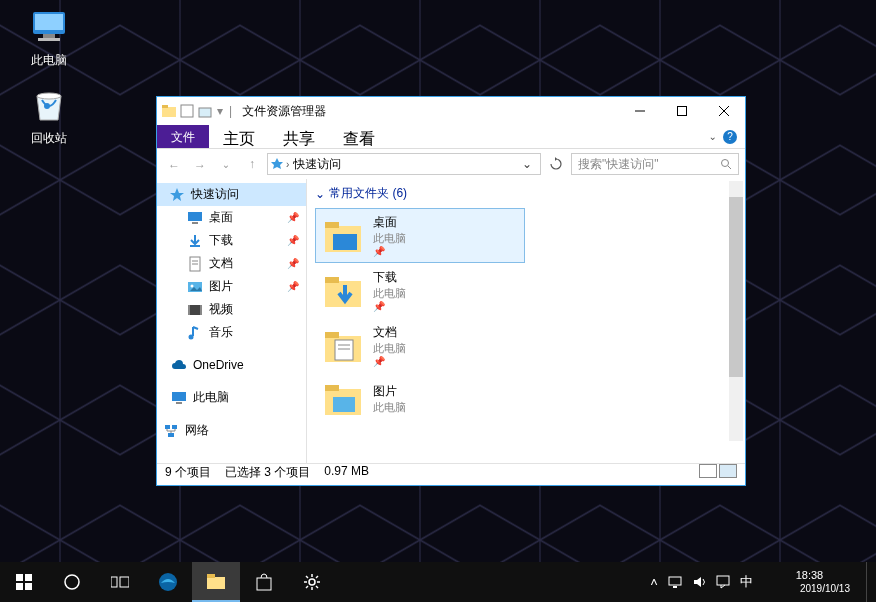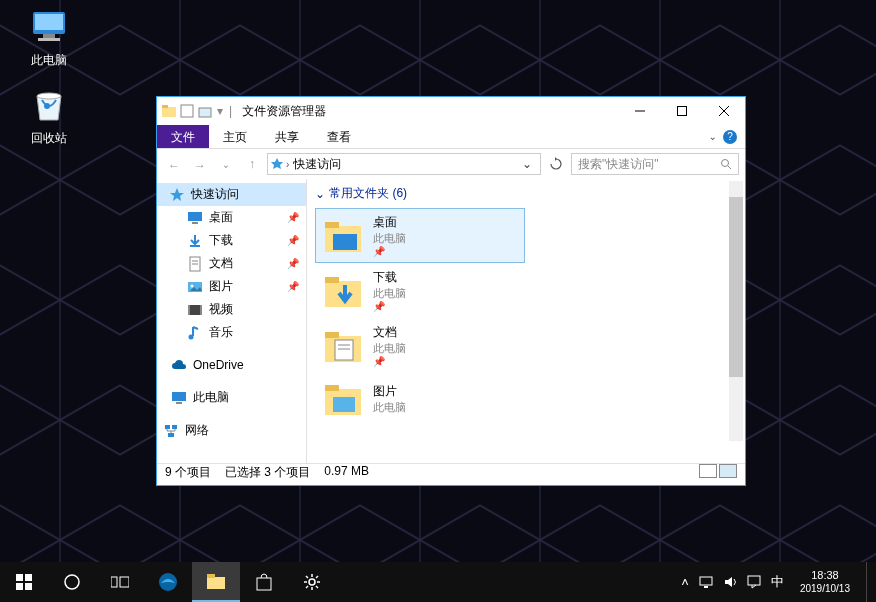--- a/index.html
+++ b/index.html
@@ -24,21 +24,21 @@
 .win { position: absolute; left: 156px; top: 96px; width: 590px; height: 390px; background: #fff; border: 1px solid #3ba2e8; display: flex; flex-direction: column; }
 .titlebar { height: 28px; display: flex; align-items: center; }
 .title-icons { display: flex; align-items: center; gap: 2px; padding: 0 4px; }
 .title-sep { color: #888; margin: 0 2px; }
 .title-text { flex: 1; font-size: 12px; padding-left: 4px; }
 .win-ctrl { display: flex; }
 .win-ctrl div { width: 42px; height: 26px; display: flex; align-items: center; justify-content: center; cursor: pointer; }
 
 .ribbon { height: 24px; background: #fff; display: flex; align-items: stretch; border-bottom: 1px solid #ddd; }
 .ribbon-file { background: #4c1d95; color: #fff; padding: 4px 14px; font-size: 12px; cursor: pointer; }
-.ribbon-tab { padding: 4px 14px; font-size: 12px; cursor: pointer; }
+.ribbon-tab { padding: 4px 14px; font-size: 16px; cursor: pointer; }
 .ribbon-spacer { flex: 1; }
 .ribbon-help { display: flex; align-items: center; padding: 0 8px; gap: 6px; }
 .help-circle { width: 14px; height: 14px; border-radius: 50%; background: #1979ca; color: #fff; font-size: 10px; display: flex; align-items: center; justify-content: center; }
 
 .addr { height: 30px; display: flex; align-items: center; gap: 4px; padding: 2px 6px; }
 .nav-arrow { width: 22px; height: 22px; display: flex; align-items: center; justify-content: center; color: #999; }
 .addr-box { flex: 1; border: 1px solid #ccc; height: 22px; display: flex; align-items: center; padding: 0 2px; gap: 2px; }
 .addr-box .sep { font-size: 10px; color: #555; }
 .addr-box .txt { font-size: 12px; padding: 0 2px; }
 .addr-collapse { margin-left: auto; padding: 0 6px; color: #444; }
@@ -71,21 +71,21 @@
 .status .layout { margin-left: auto; display: flex; gap: 2px; }
 .status .layout div { width: 18px; height: 14px; border: 1px solid #888; }
 
 .taskbar { position: absolute; bottom: 0; left: 0; width: 876px; height: 40px; background: #101010; display: flex; align-items: center; }
 .tb-item { width: 48px; height: 40px; display: flex; align-items: center; justify-content: center; color: #fff; cursor: pointer; }
 .tb-item.active { background: #3a3a3a; border-bottom: 2px solid #76b9ed; }
 .tb-spacer { flex: 1; }
 .tray { display: flex; align-items: center; color: #fff; padding-right: 4px; gap: 10px; }
 .tray-icon { cursor: pointer; font-size: 13px; }
 .clock { text-align: center; font-size: 11px; line-height: 13px; padding: 0 6px; cursor: pointer; }
-.clock div + div { font-size: 10px; }
+.clock div + div { font-size: 10px; margin-left: 31px; }
 
 
 svg { display: block; }
 </style>
 </head>
 <body>
 
 <div class="desktop"></div>
 
 <div class="desktop-icon" style="left:12px;top:6px">

